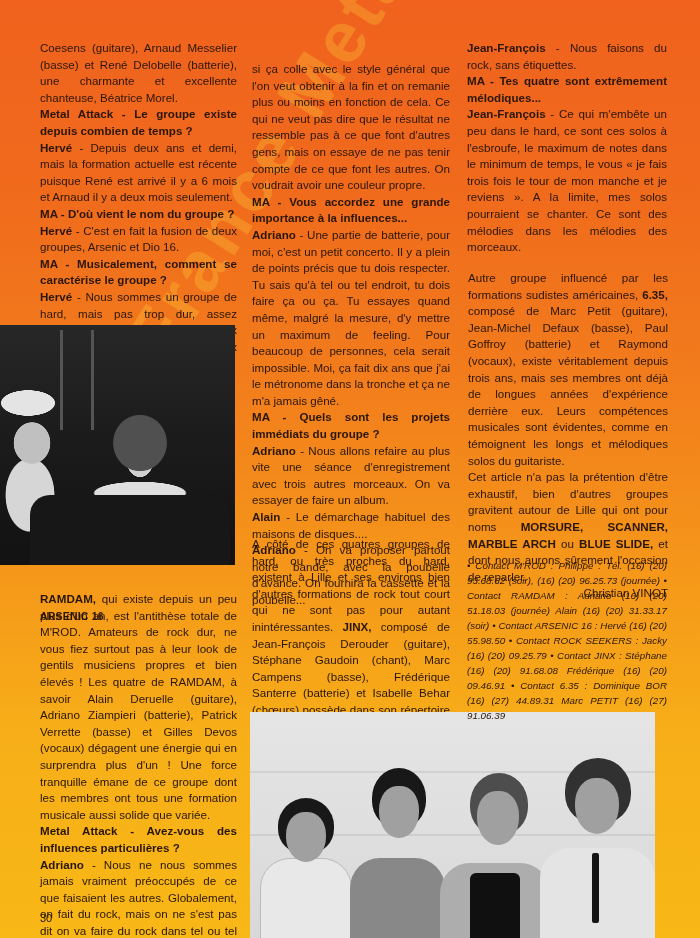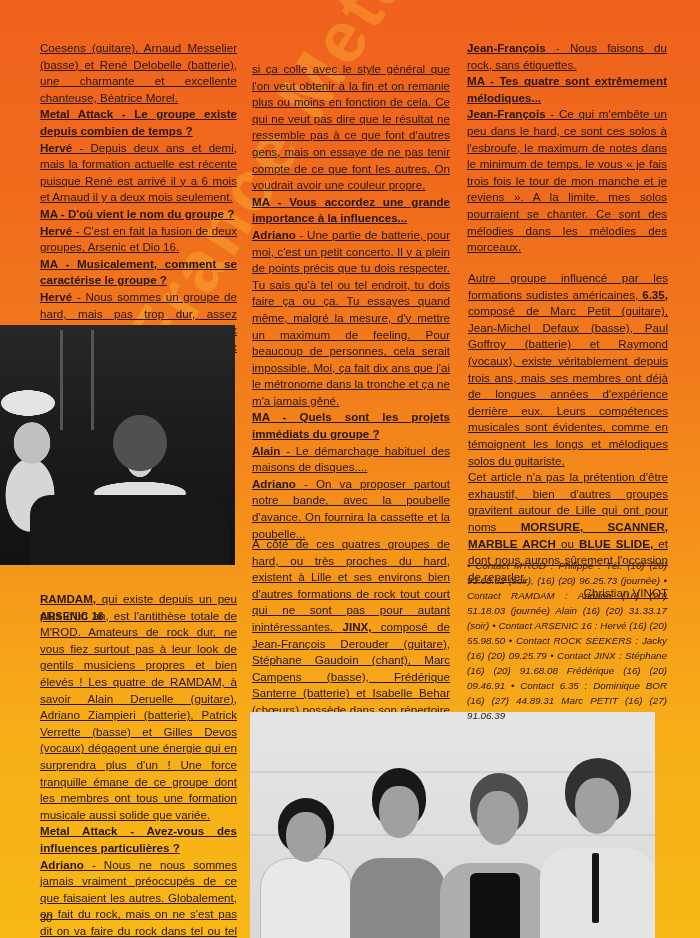--- a/index.html
+++ b/index.html
@@ -11,21 +11,21 @@
     }
     .watermark {
       position: absolute; left: 110px; top: 330px;
       font-size: 72px; font-weight: bold; color: rgba(255, 214, 60, 0.28);
       transform: rotate(-58deg); transform-origin: left top;
       white-space: nowrap; pointer-events: none; letter-spacing: 4px;
       font-family: "Liberation Sans", sans-serif;
     }
     .col {
       position: absolute; font-size: 11.6px; line-height: 16.6px;
-      text-align: justify; hyphens: auto; text-decoration: underline;
+      text-align: justify; hyphens: auto;
     }
     .col p { margin: 0; }
     .q { font-weight: bold; }
     .b { font-weight: bold; }
     .col1 { left: 40px; top: 40px; width: 197px; }
     .col2 { left: 252px; top: 49px; width: 198px; margin-top: 12px; }
     .col3 { left: 467px; top: 40px; width: 200px; }
     .col1b { left: 40px; top: 591px; width: 197px; }
     .col2b { left: 252px; top: 536px; width: 198px; }
     .col3b { left: 468px; top: 270px; width: 200px; }
@@ -99,20 +99,21 @@
   <p><span class="b">RAMDAM,</span><span> qui existe depuis un peu plus d'un an, est l'antithèse totale de M'ROD. Amateurs de rock dur, ne vous fiez surtout pas à leur look de gentils musiciens propres et bien élevés ! Les quatre de RAMDAM, à savoir Alain Deruelle (guitare), Adriano Ziampieri (batterie), Patrick Verrette (basse) et Gilles Devos (vocaux) dégagent une énergie qui en surprendra plus d'un ! Une force tranquille émane de ce groupe dont les membres ont tous une formation musicale aussi solide que variée.</span></p>
   <p class="q"><span>Metal Attack</span><span> - Avez-vous des influences particulières ?</span></p>
   <p><span class="b">Adriano</span><span> - Nous ne nous sommes jamais vraiment préoccupés de ce que faisaient les autres. Globalement, on fait du rock, mais on ne s'est pas dit on va faire du rock dans tel ou tel style. On ne copie absolument sur personne. On joue comme on a envie de jouer, on s'enregistre puis on voit</span></p>
 </div>
 
 <div class="col col2">
   <p><span>si ça colle avec le style général que l'on veut obtenir à la fin et on remanie plus ou moins en fonction de cela. Ce qui ne veut pas dire que le résultat ne ressemble pas à ce que font d'autres gens, mais on essaye de ne pas tenir compte de ce que font les autres. On voudrait avoir une couleur propre.</span></p>
   <p class="q"><span>MA</span><span> - Vous accordez une grande importance à la influences...</span></p>
   <p><span class="b">Adriano</span><span> - Une partie de batterie, pour moi, c'est un petit concerto. Il y a plein de points précis que tu dois respecter. Tu sais qu'à tel ou tel endroit, tu dois faire ça ou ça. Tu essayes quand même, malgré la mesure, d'y mettre un maximum de feeling. Pour beaucoup de personnes, cela serait impossible. Moi, ça fait dix ans que j'ai le métronome dans la tronche et ça ne m'a jamais gêné.</span></p>
   <p class="q"><span>MA</span><span> - Quels sont les projets immédiats du groupe ?</span></p>
+  <p><span class="b">Adriano</span><span> - Nous allons refaire au plus vite une séance d'enregistrement avec trois autres morceaux. On va essayer de faire un album.</span></p>
   <p><span class="b">Alain</span><span> - Le démarchage habituel des maisons de disques....</span></p>
   <p><span class="b">Adriano</span><span> - On va proposer partout notre bande, avec la poubelle d'avance. On fournira la cassette et la poubelle...</span></p>
 </div>
 
 <div class="col col2b">
   <p><span>A côté de ces quatres groupes de hard, ou très proches du hard, existent à Lille et ses environs bien d'autres formations de rock tout court qui ne sont pas pour autant inintéressantes. </span><span class="b">JINX,</span><span> composé de Jean-François Derouder (guitare), Stéphane Gaudoin (chant), Marc Campens (basse), Frédérique Santerre (batterie) et Isabelle Behar (chœurs) possède dans son répertoire des morceaux pleins d'énergie.</span></p>
   <p class="q"><span>MA</span><span> - Comment définis-tu le style de JINX ?</span></p>
 </div>
 
 <div class="caption cap2">RAMDAM</div>

